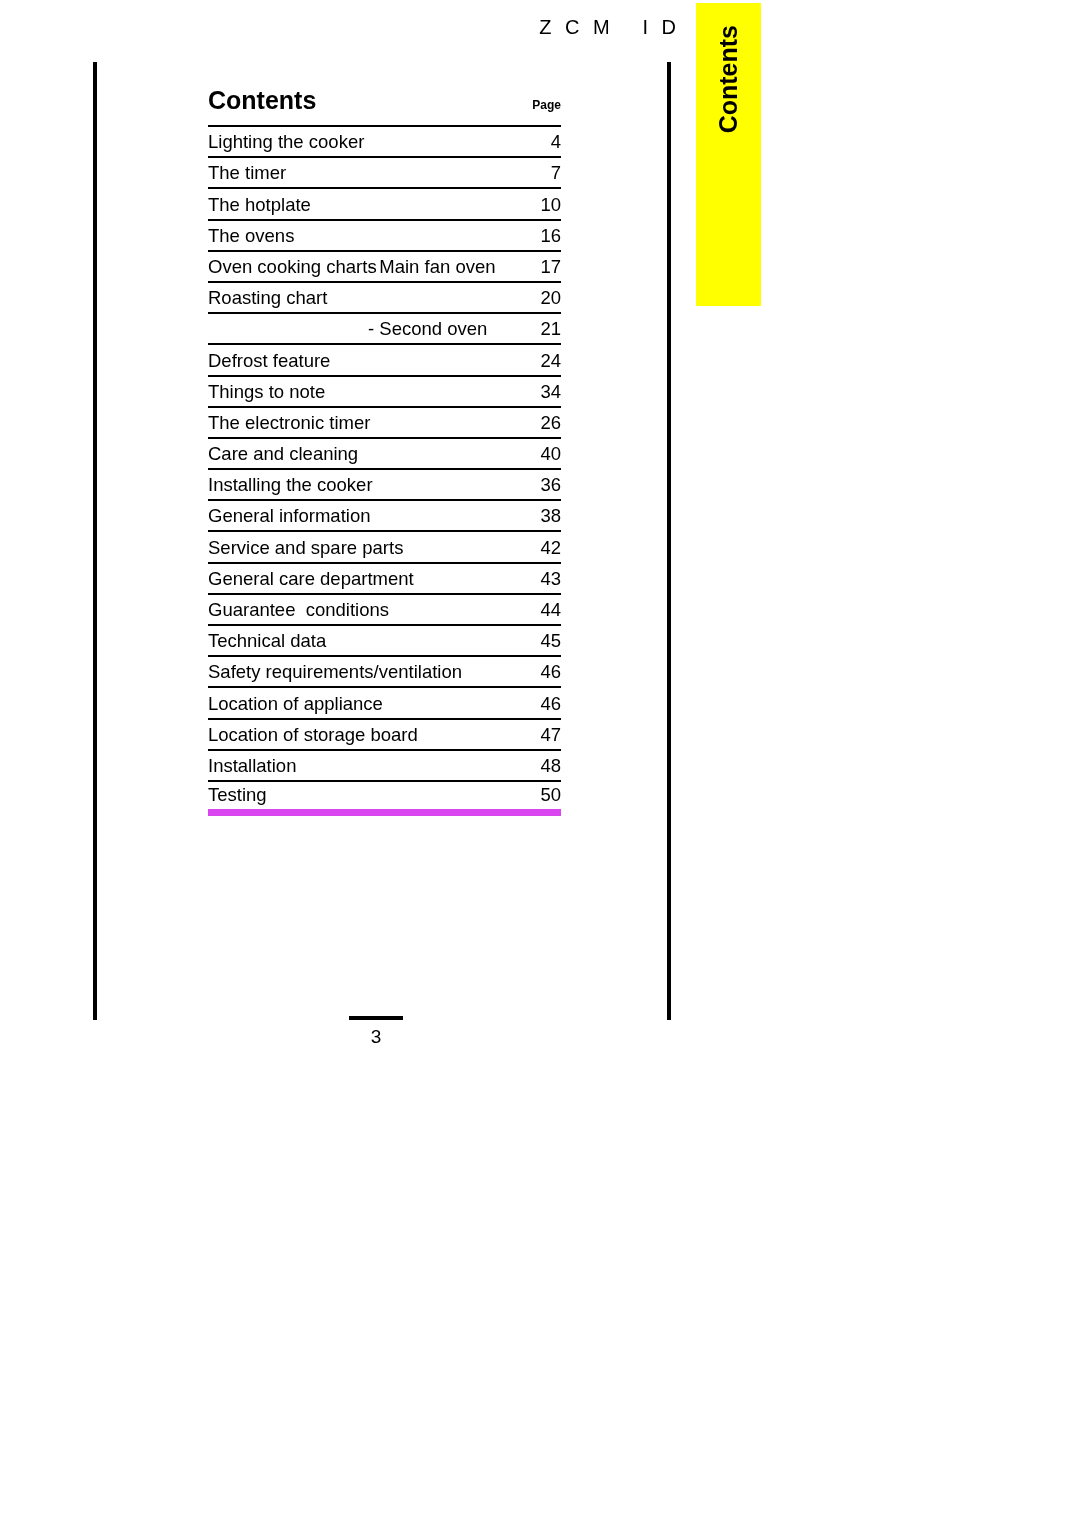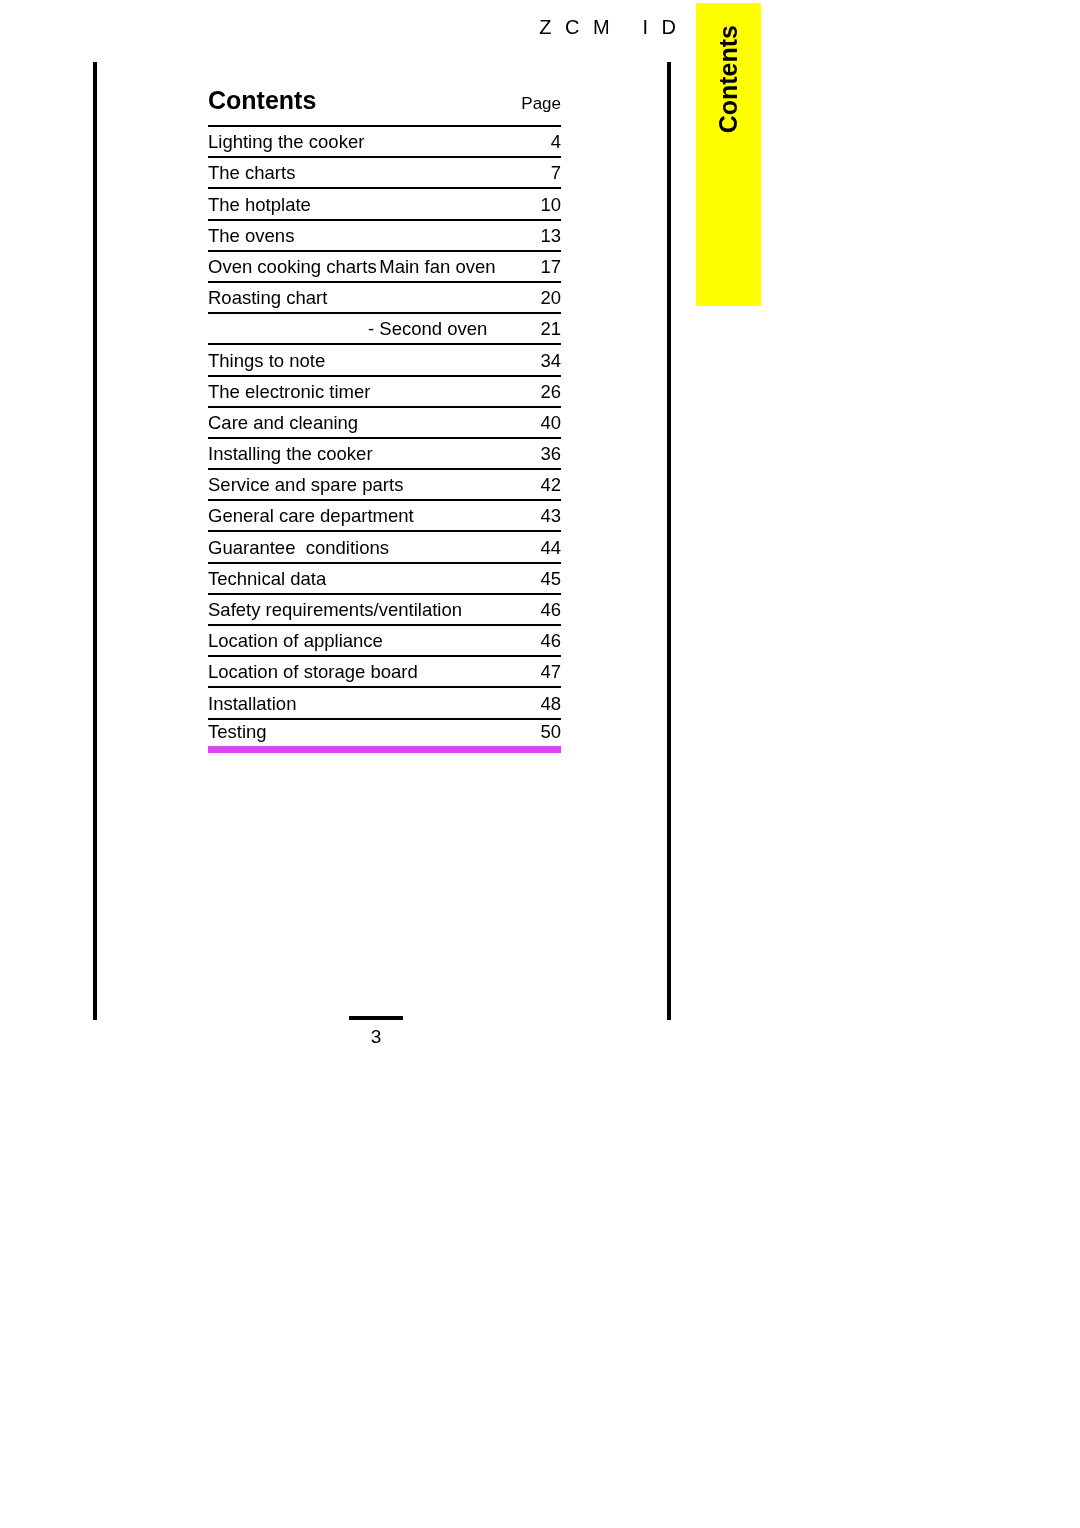--- a/index.html
+++ b/index.html
@@ -84,22 +84,22 @@
     align-items: baseline;
     justify-content: space-between;
     padding-bottom: 10px;
   }
   .contents-title {
     font-size: 25px;
     font-weight: 700;
     letter-spacing: 0px;
   }
   .contents-page-label {
-    font-size: 17px;
-    font-weight: 400;
+    font-size: 12px;
+    font-weight: 700;
   }
 
   table.toc {
     border-collapse: collapse;
     width: 353px;
     table-layout: fixed;
   }
   table.toc tr {
     height: 31.2px;
   }
@@ -156,68 +156,78 @@
   </div>
 
   <table class="toc">
     <tbody>
         <tr>
           <td class="toc-title">Lighting the cooker</td>
           <td class="toc-sub"></td>
           <td class="toc-page">4</td>
         </tr>
         <tr>
-          <td class="toc-title">The charts</td>
+          <td class="toc-title">The timer</td>
           <td class="toc-sub"></td>
           <td class="toc-page">7</td>
         </tr>
         <tr>
           <td class="toc-title">The hotplate</td>
           <td class="toc-sub"></td>
           <td class="toc-page">10</td>
         </tr>
         <tr>
           <td class="toc-title">The ovens</td>
           <td class="toc-sub"></td>
-          <td class="toc-page">13</td>
+          <td class="toc-page">16</td>
         </tr>
         <tr>
           <td class="toc-title">Oven cooking charts</td>
           <td class="toc-sub">- Main fan oven</td>
           <td class="toc-page">17</td>
         </tr>
         <tr>
           <td class="toc-title">Roasting chart</td>
           <td class="toc-sub"></td>
           <td class="toc-page">20</td>
         </tr>
         <tr>
           <td class="toc-title"></td>
           <td class="toc-sub">- Second oven</td>
           <td class="toc-page">21</td>
         </tr>
         <tr>
+          <td class="toc-title">Defrost feature</td>
+          <td class="toc-sub"></td>
+          <td class="toc-page">24</td>
+        </tr>
+        <tr>
           <td class="toc-title">Things to note</td>
           <td class="toc-sub"></td>
           <td class="toc-page">34</td>
         </tr>
         <tr>
           <td class="toc-title">The electronic timer</td>
           <td class="toc-sub"></td>
           <td class="toc-page">26</td>
         </tr>
         <tr>
           <td class="toc-title">Care and cleaning</td>
           <td class="toc-sub"></td>
           <td class="toc-page">40</td>
         </tr>
         <tr>
           <td class="toc-title">Installing the cooker</td>
           <td class="toc-sub"></td>
           <td class="toc-page">36</td>
+        </tr>
+        <tr>
+          <td class="toc-title">General information</td>
+          <td class="toc-sub"></td>
+          <td class="toc-page">38</td>
         </tr>
         <tr>
           <td class="toc-title">Service and spare parts</td>
           <td class="toc-sub"></td>
           <td class="toc-page">42</td>
         </tr>
         <tr>
           <td class="toc-title">General care department</td>
           <td class="toc-sub"></td>
           <td class="toc-page">43</td>

